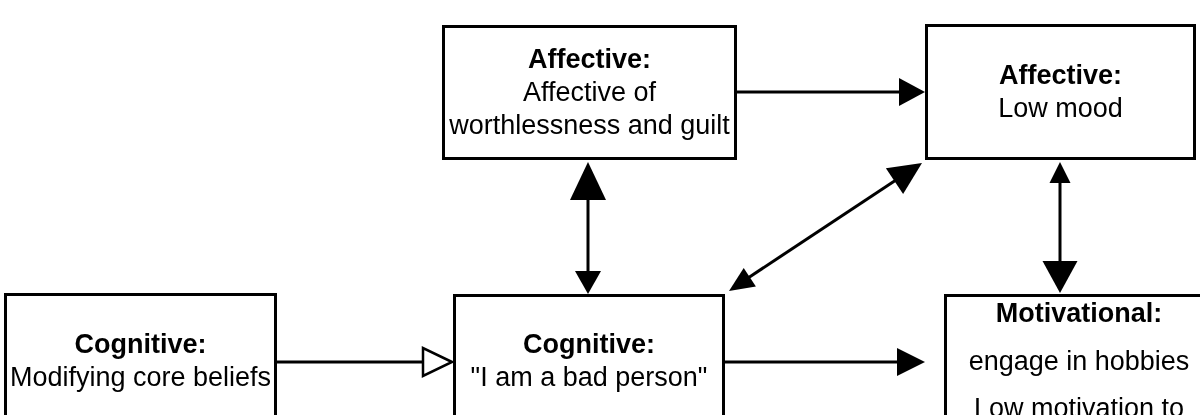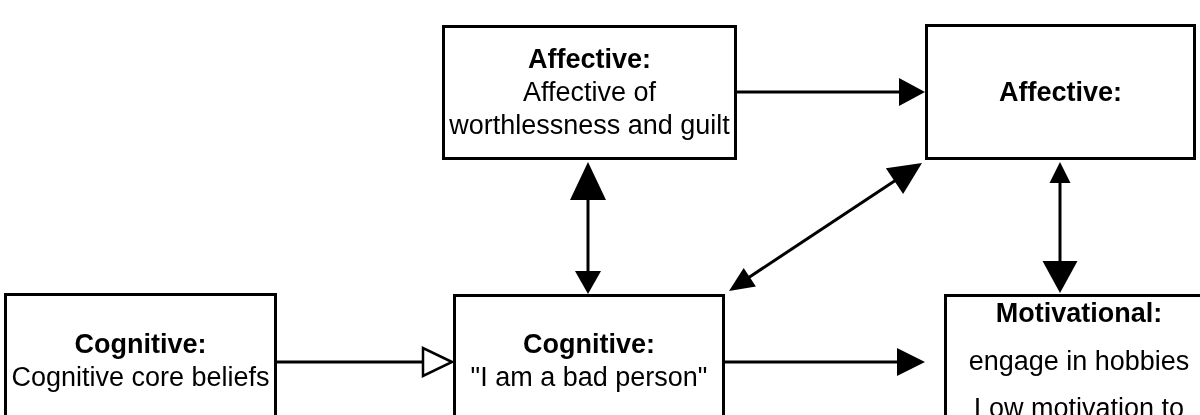--- a/index.html
+++ b/index.html
@@ -94,25 +94,26 @@
   </svg>
 
   <div class="box" style="left:442px; top:5px; width:295px; height:135px;">
     <div class="title">Affective:</div>
     <div class="bline">Affective of</div>
     <div class="bline">worthlessness and guilt</div>
   </div>
 
   <div class="box" style="left:925px; top:4px; width:271px; height:136px;">
     <div class="title">Affective:</div>
+    <div class="bline">Low mood</div>
   </div>
 
   <div class="box" style="left:4px; top:273px; width:273px; height:135px;">
     <div class="title">Cognitive:</div>
-    <div class="bline">Cognitive core beliefs</div>
+    <div class="bline">Modifying core beliefs</div>
   </div>
 
   <div class="box" style="left:453px; top:274px; width:272px; height:134px;">
     <div class="title">Cognitive:</div>
     <div class="bline">"I am a bad person"</div>
   </div>
 
   <div class="box" style="left:944px; top:274px; width:270px; height:134px;justify-content:space-between;">
     <div class="title">Motivational:</div>
     <div class="bline">engage in hobbies</div>

